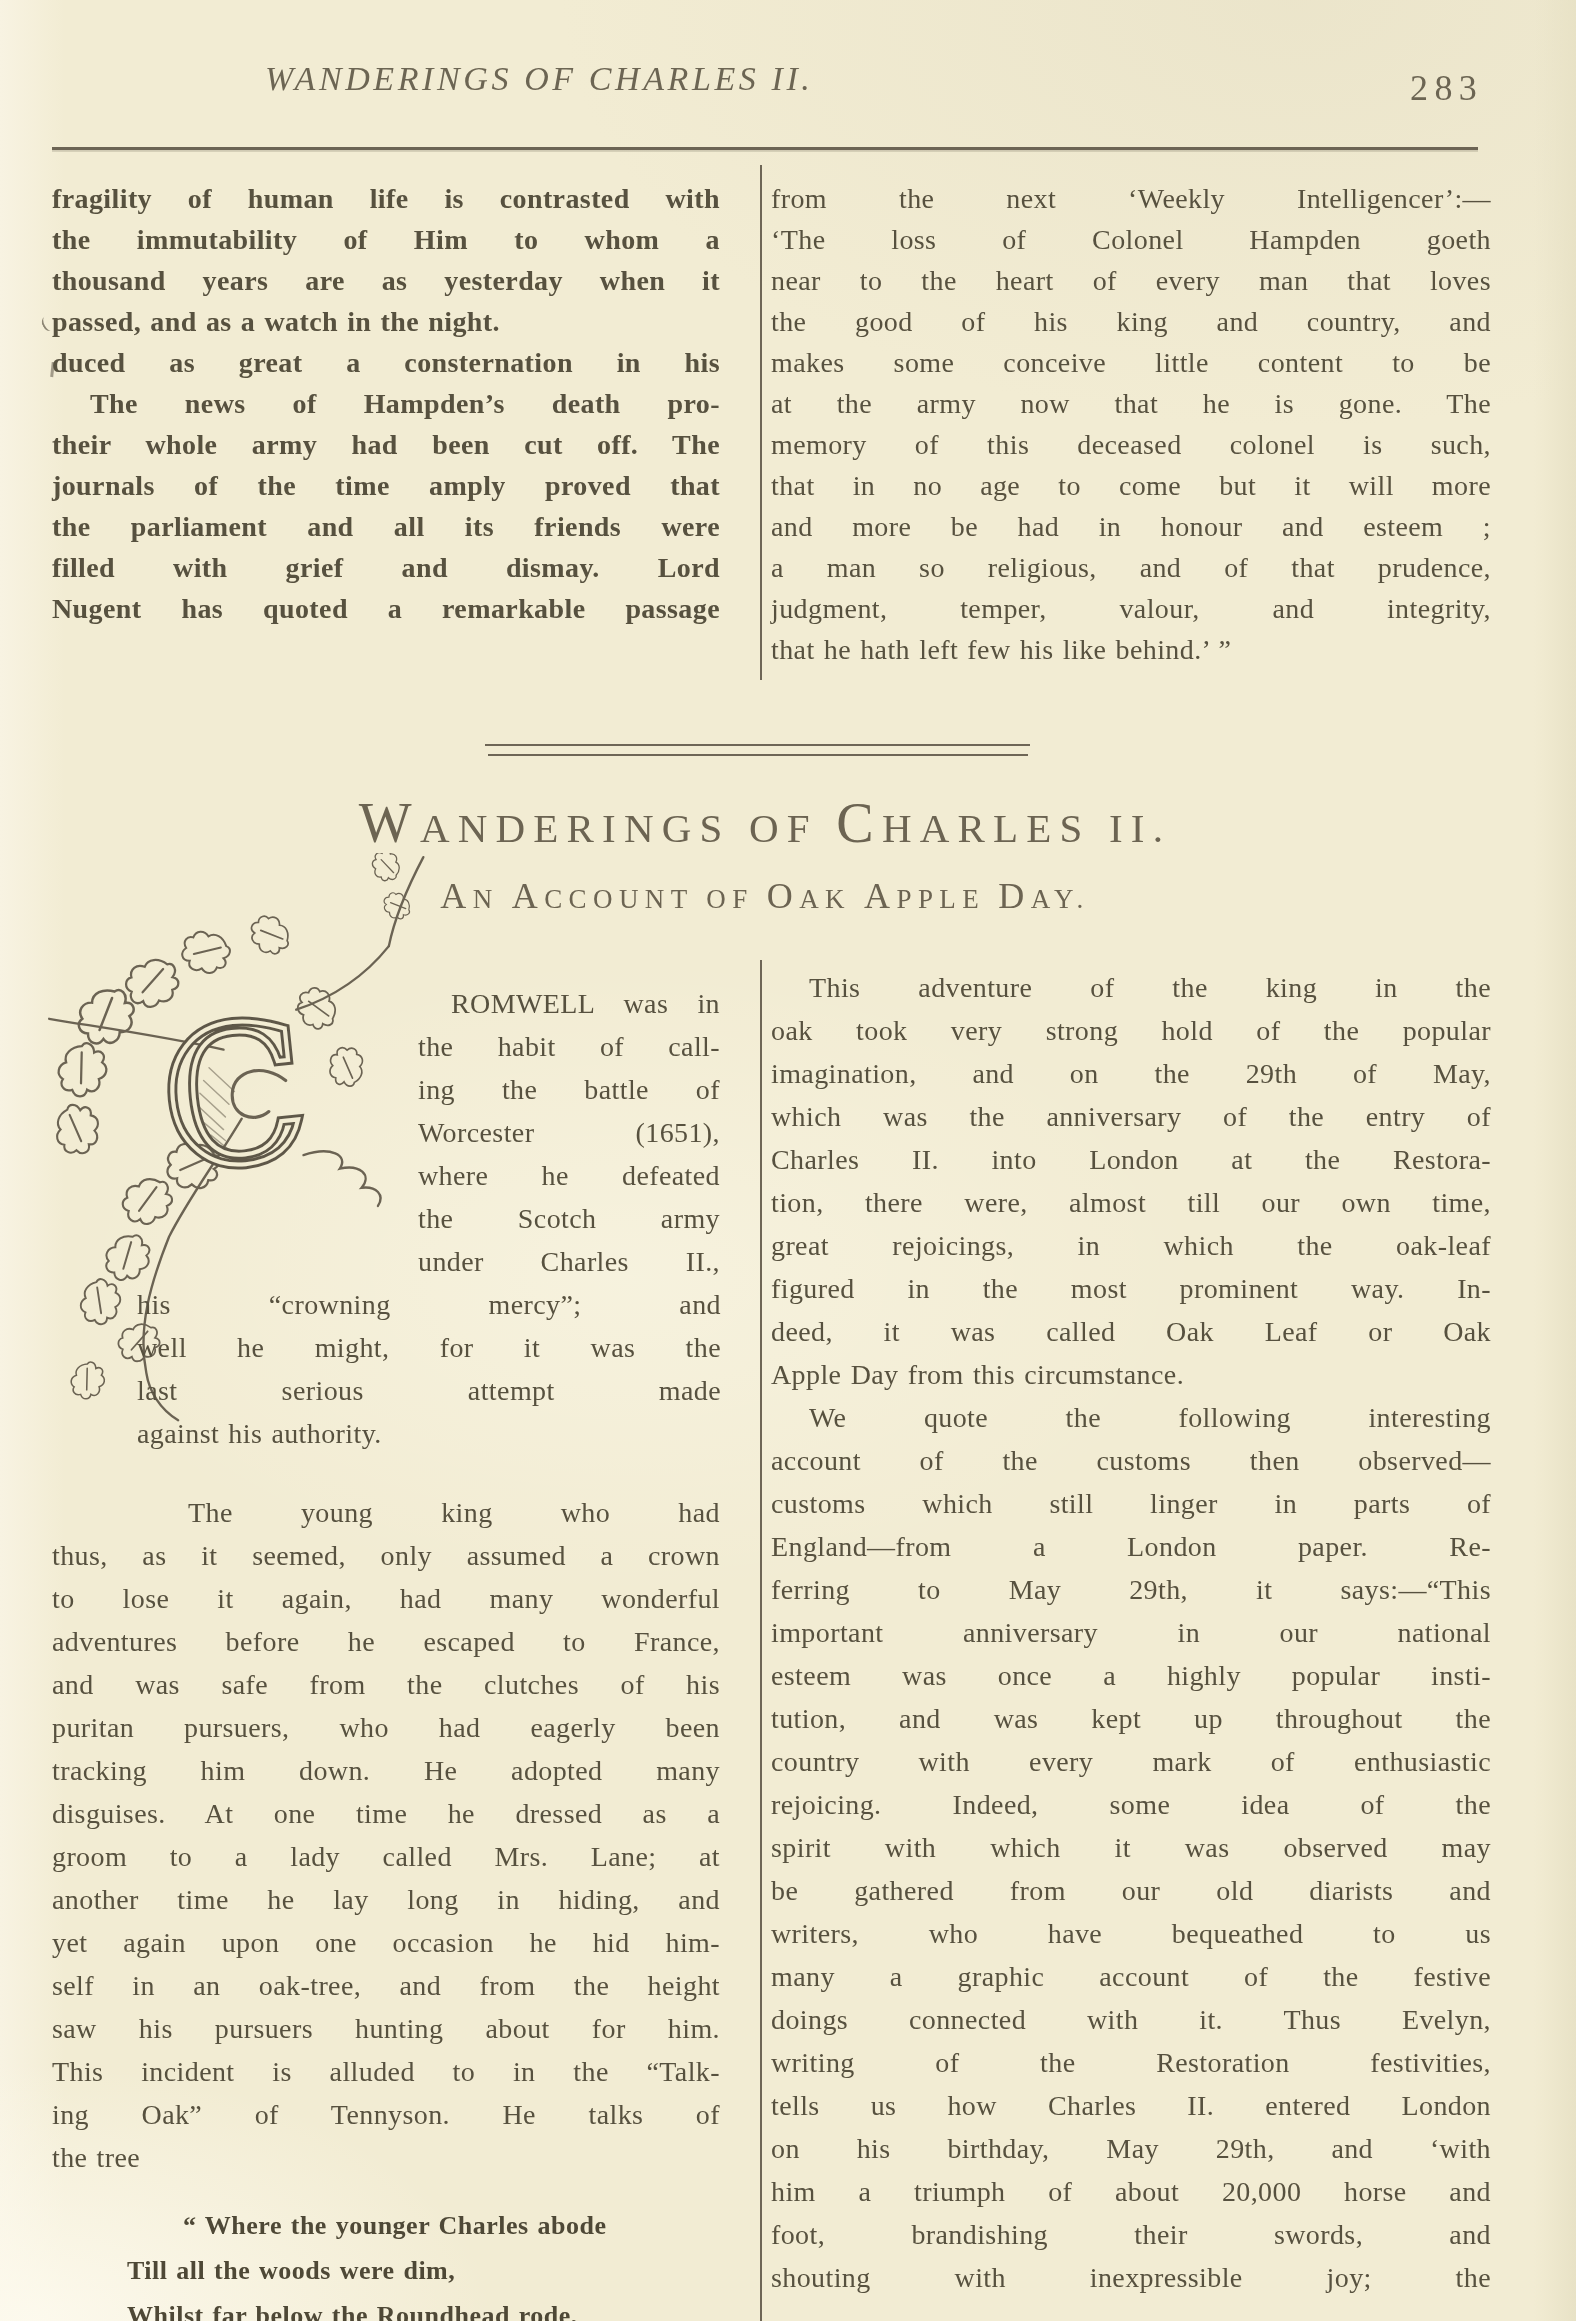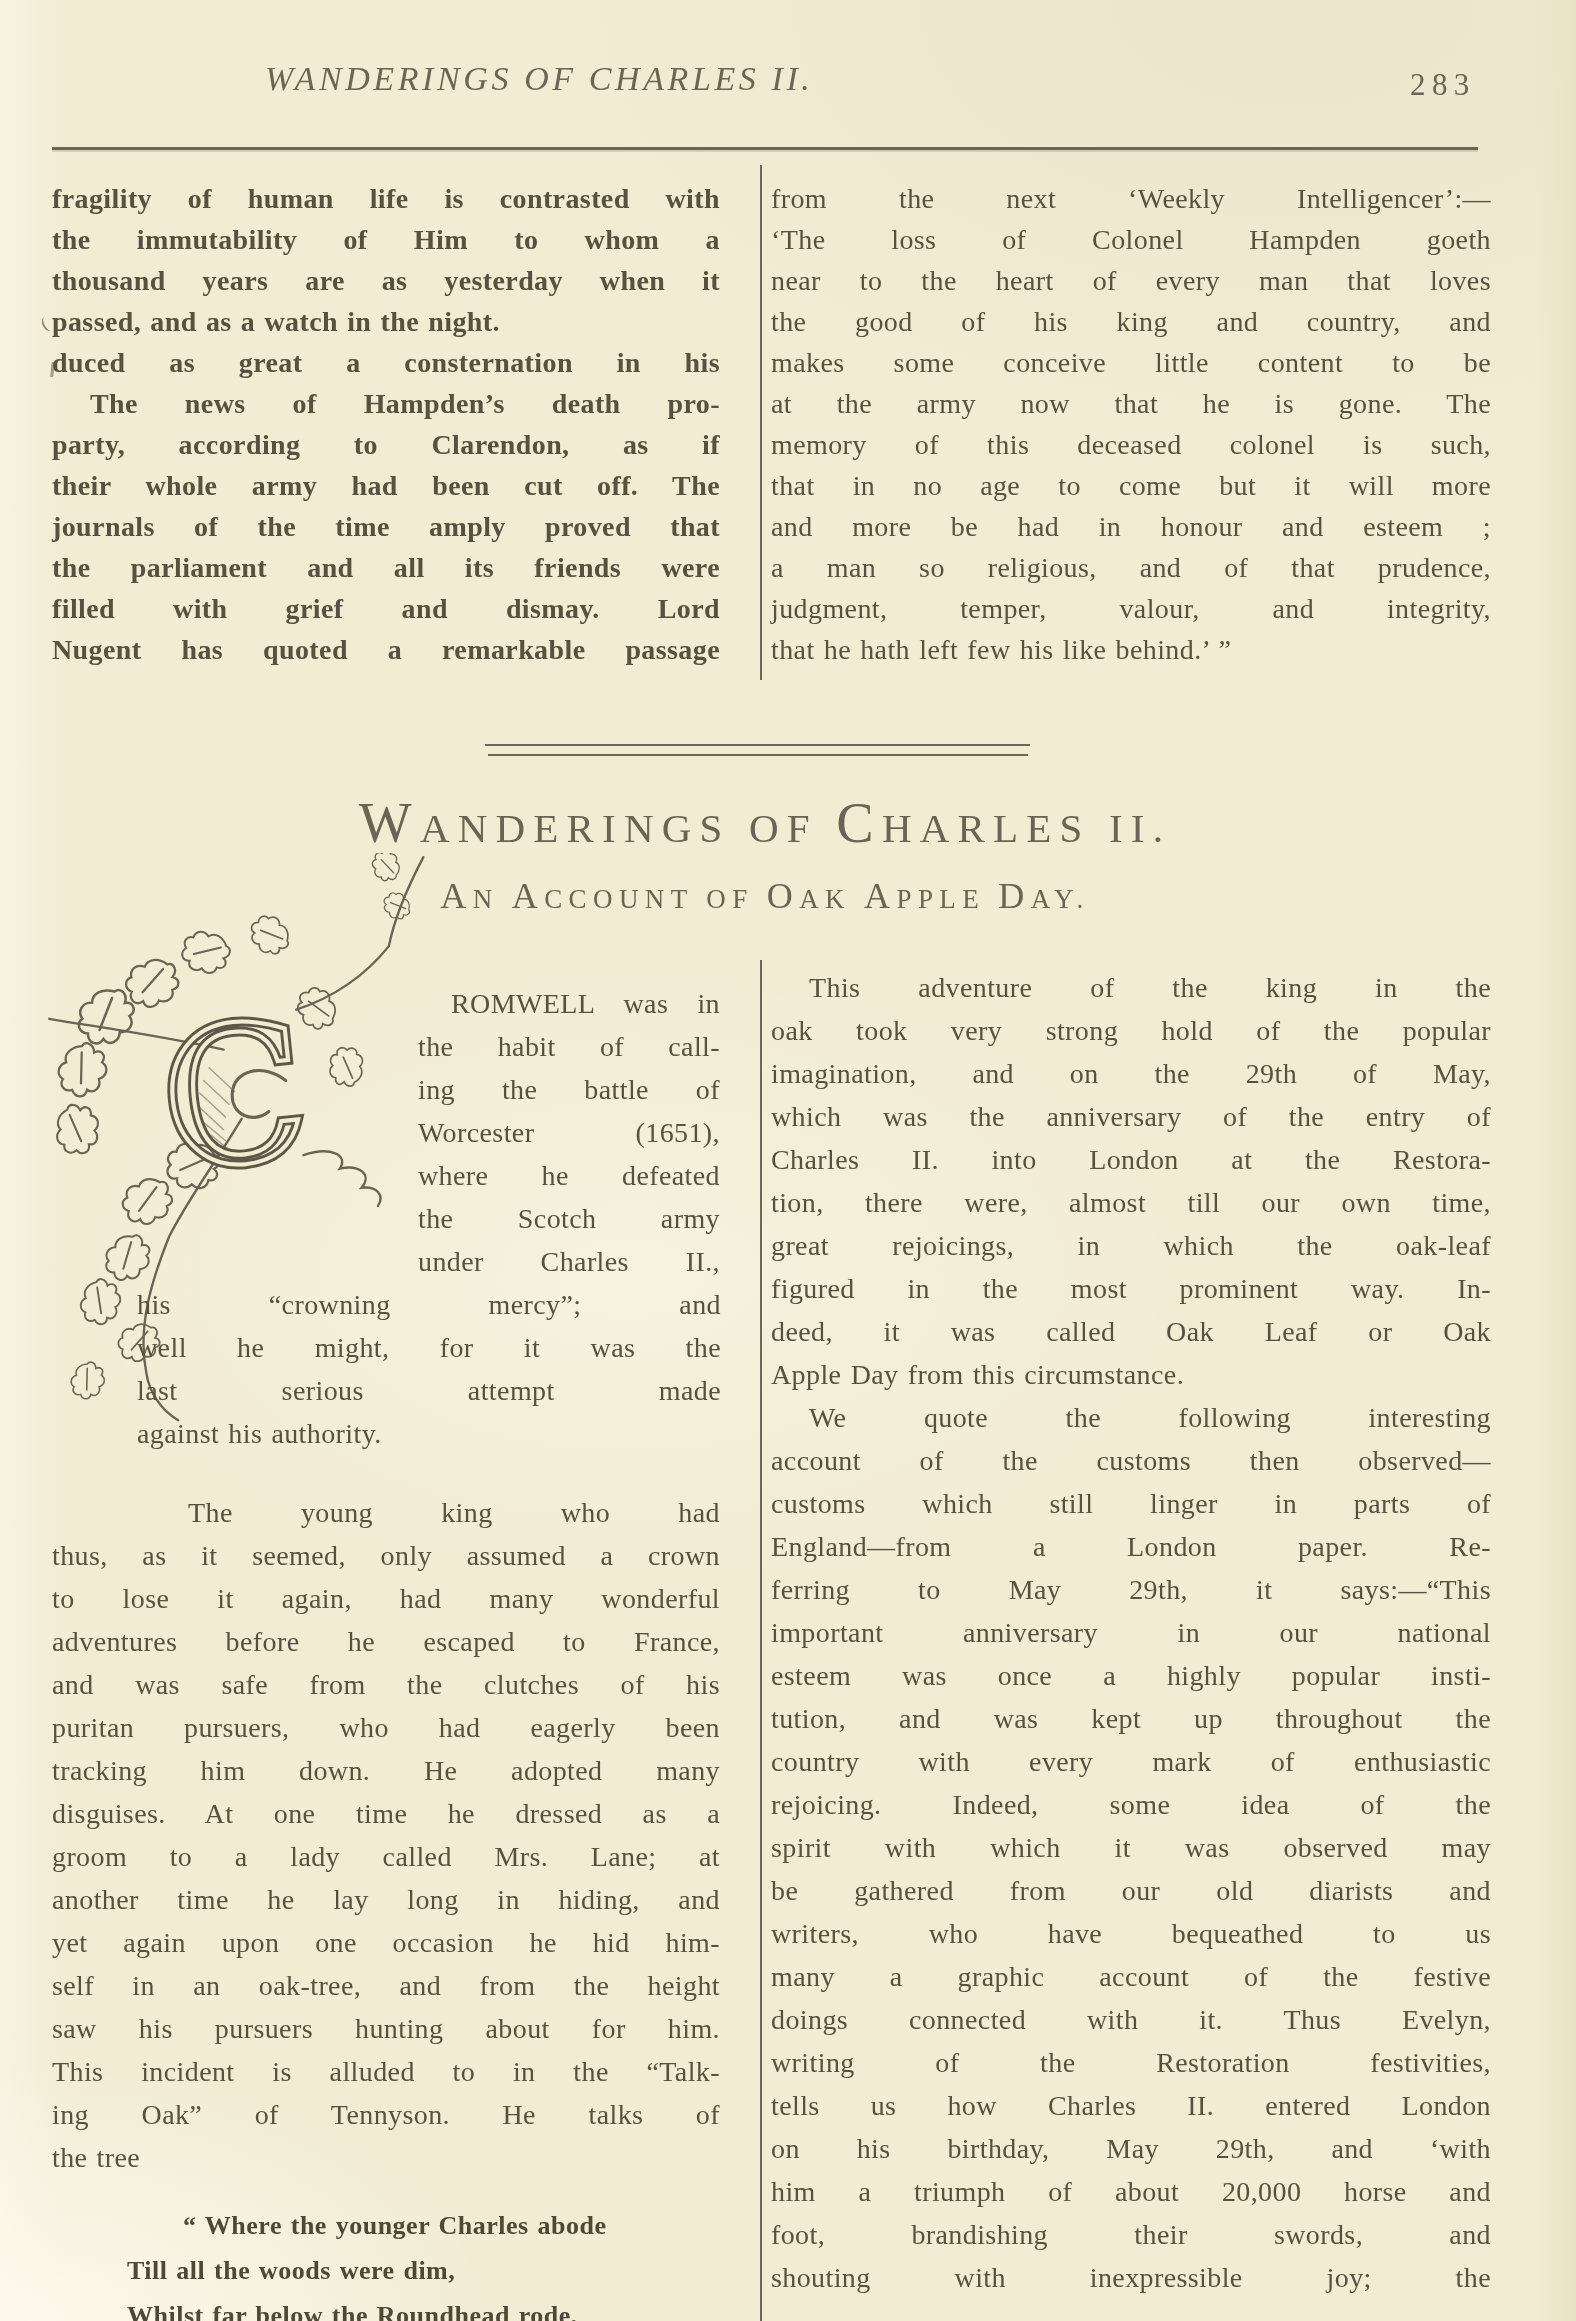--- a/index.html
+++ b/index.html
@@ -11,21 +11,21 @@
       radial-gradient(ellipse 746px 418px at 2% 100%, rgba(253,250,238,.95), rgba(253,250,238,0) 62%),
       linear-gradient(90deg, #f8f3e2 0px, rgba(248,243,226,0) 65px),
       linear-gradient(270deg, #e8e2c6 0px, rgba(232,226,198,0) 42px),
       radial-gradient(ellipse 1182px 691px at 82% 0%, rgba(224,217,189,.38), rgba(224,217,189,0) 62%),
       radial-gradient(ellipse 818px 455px at 40% 55%, rgba(255,253,242,.35), rgba(255,253,242,0) 70%),
       #f2ecd3;
   }
   .abs{position:absolute;}
   
   .running-title{left:265px; top:60px; font-style:italic; font-size:34px; letter-spacing:3.6px; color:#6c6553; white-space:nowrap;}
-  .page-number{left:1410px; top:67px; font-size:31px; letter-spacing:6.4px; color:#6c6553;}
+  .page-number{left:1410px; top:67px; font-size:36px; letter-spacing:6.4px; color:#6c6553;}
   .header-rule{left:52px; top:147px; width:1426px; height:2.7px; background:#6c6454; box-shadow:0 1.8px 0 rgba(108,100,84,.25);}
   
   .vrule{width:2.3px; background:#6e6656; left:760px;}
   .vrule-top{top:165px; height:515px;}
   .vrule-bottom{top:960px; height:1362px;}
   
   .col{font-size:28px; letter-spacing:0.4px; word-spacing:1.8px;}
   .line{text-align:justify; text-align-last:justify; white-space:normal;}
   .line.end{text-align-last:left;}
   .line.ind{text-indent:38px;}
@@ -73,21 +73,20 @@
   <div class="abs mark1"></div>
   <div class="abs mark2"></div>
 
   <div class="abs col top-col tl">
       <div class="line">fragility of human life is contrasted with</div>
       <div class="line">the immutability of Him to whom a</div>
       <div class="line">thousand years are as yesterday when it</div>
       <div class="line end">passed, and as a watch in the night.</div>
       <div class="line">duced as great a consternation in his</div>
       <div class="line ind">The news of Hampden’s death pro-</div>
-      <div class="line">party, according to Clarendon, as if</div>
       <div class="line">their whole army had been cut off. The</div>
       <div class="line">journals of the time amply proved that</div>
       <div class="line">the parliament and all its friends were</div>
       <div class="line">filled with grief and dismay. Lord</div>
       <div class="line">Nugent has quoted a remarkable passage</div>
     </div>
   <div class="abs vrule vrule-top"></div>
   <div class="abs col top-col tr">
       <div class="line">from the next ‘Weekly Intelligencer’:—</div>
       <div class="line">‘The loss of Colonel Hampden goeth</div>

